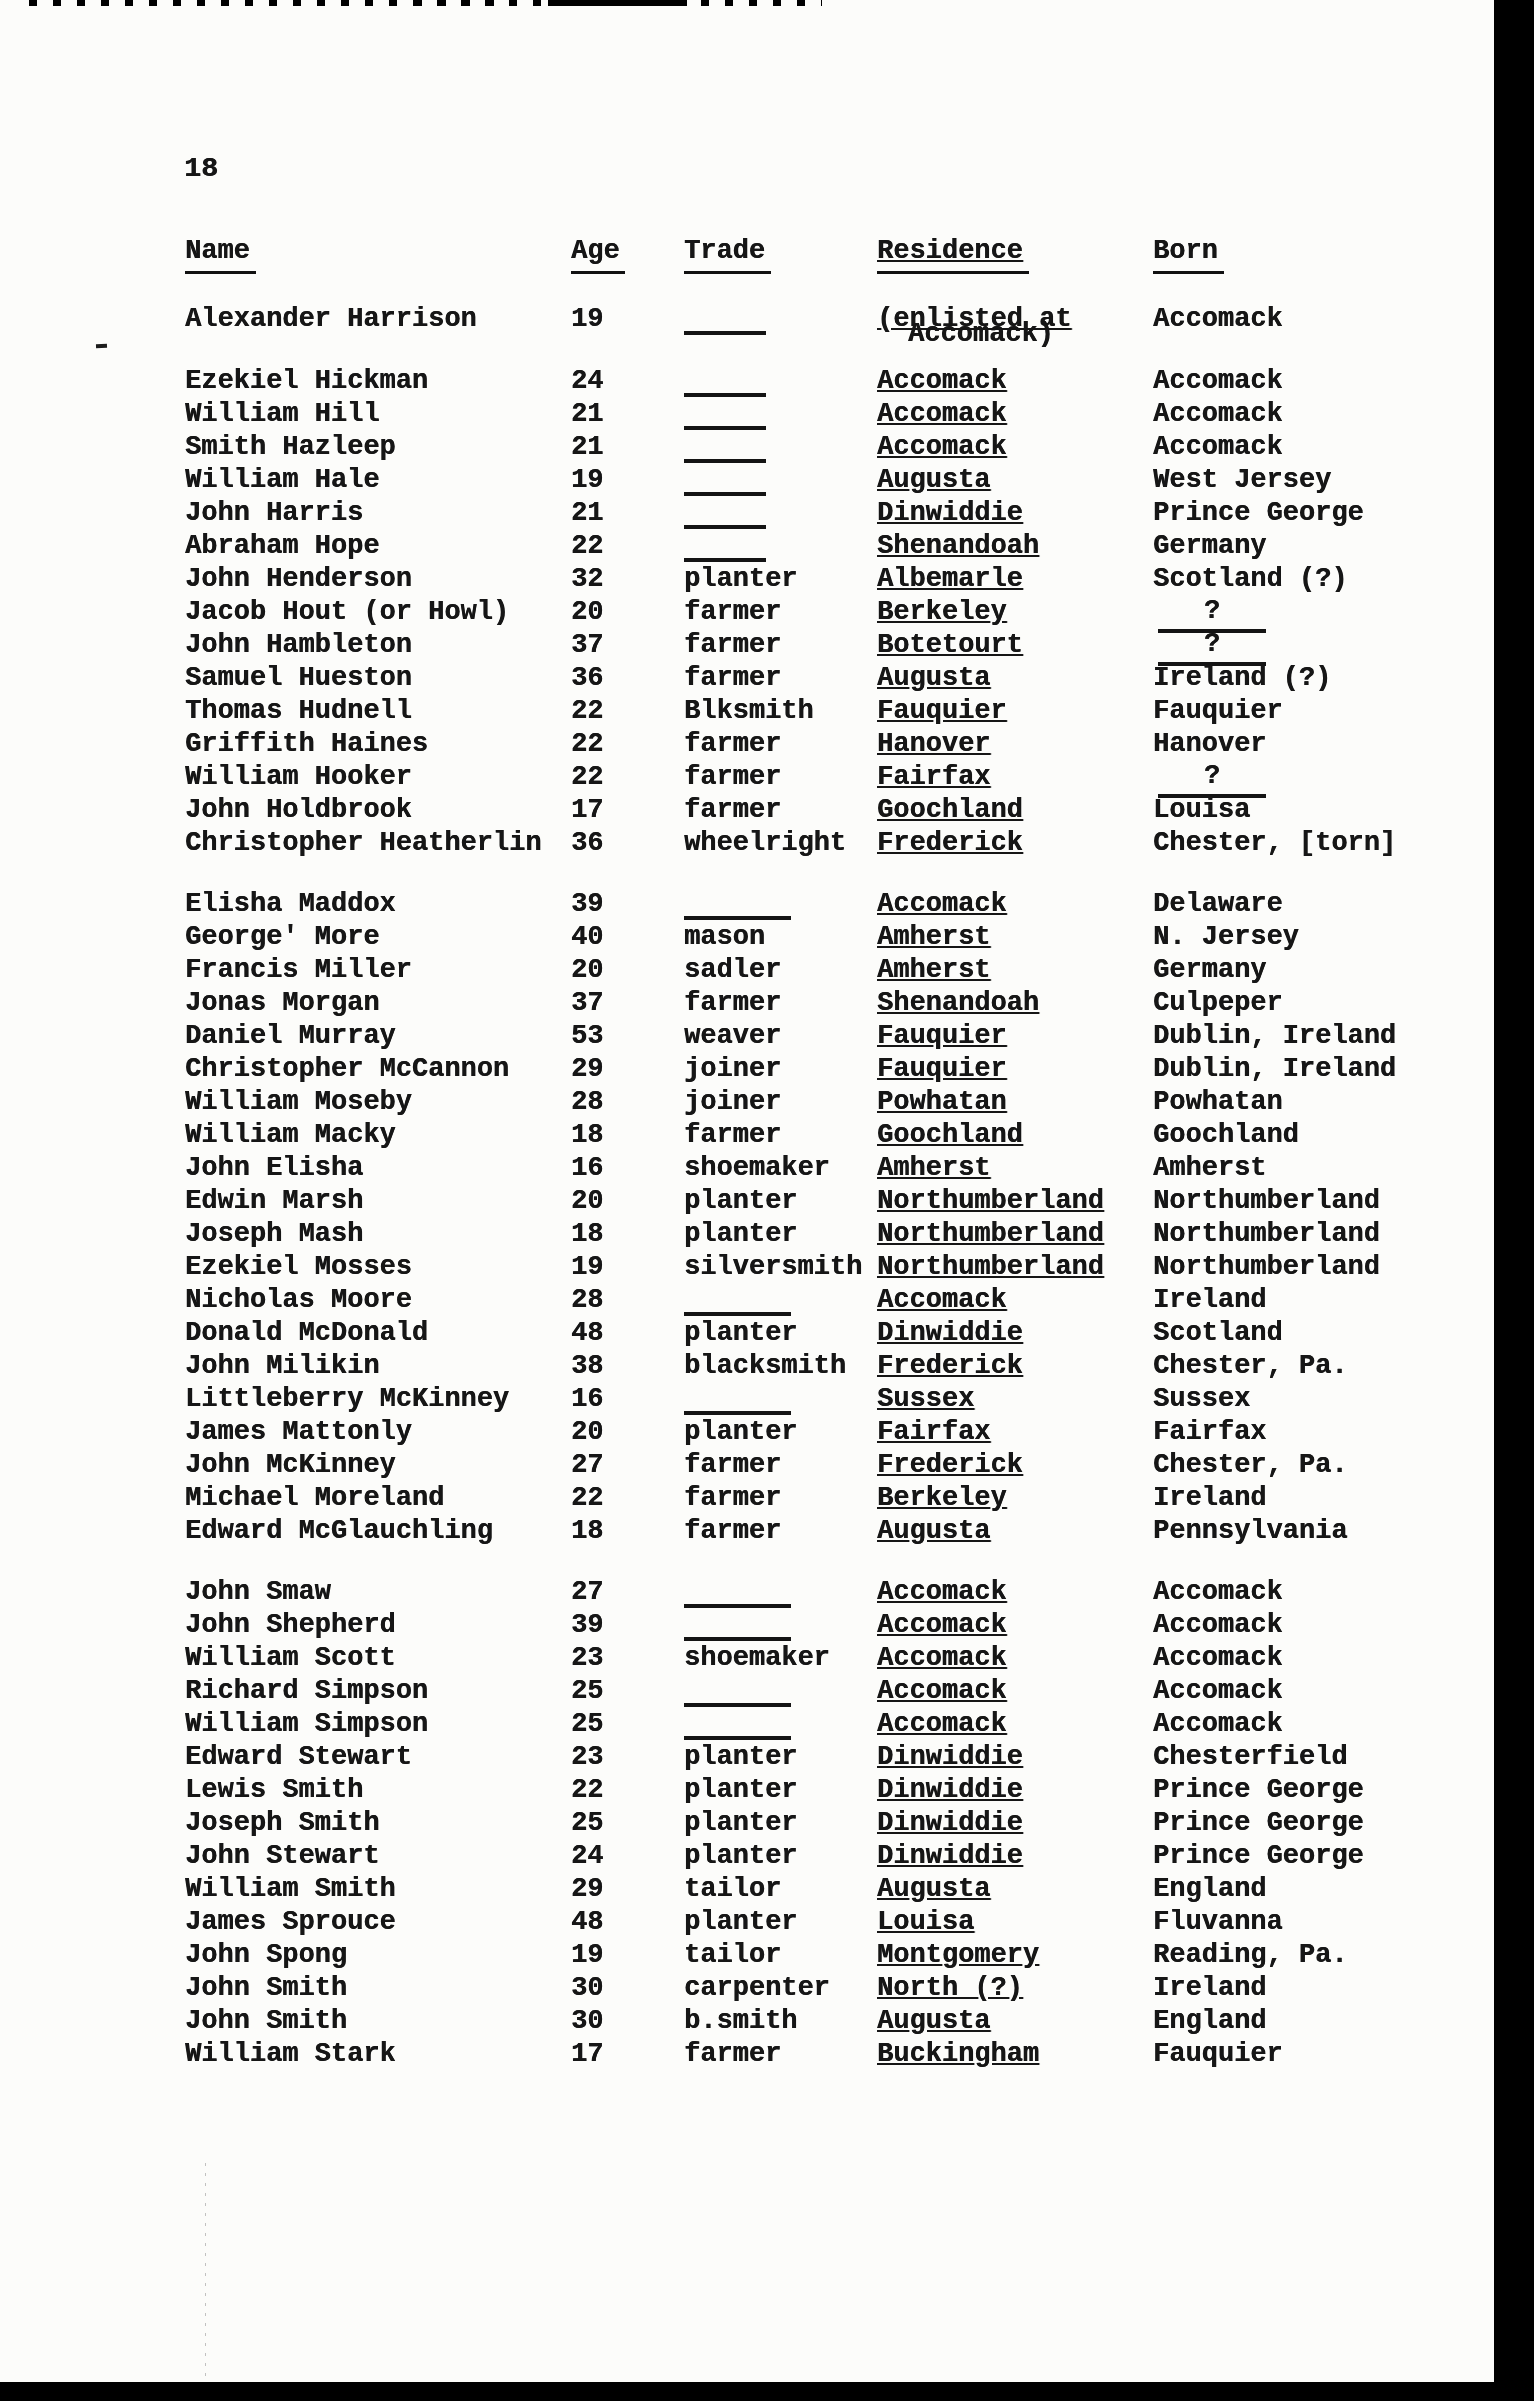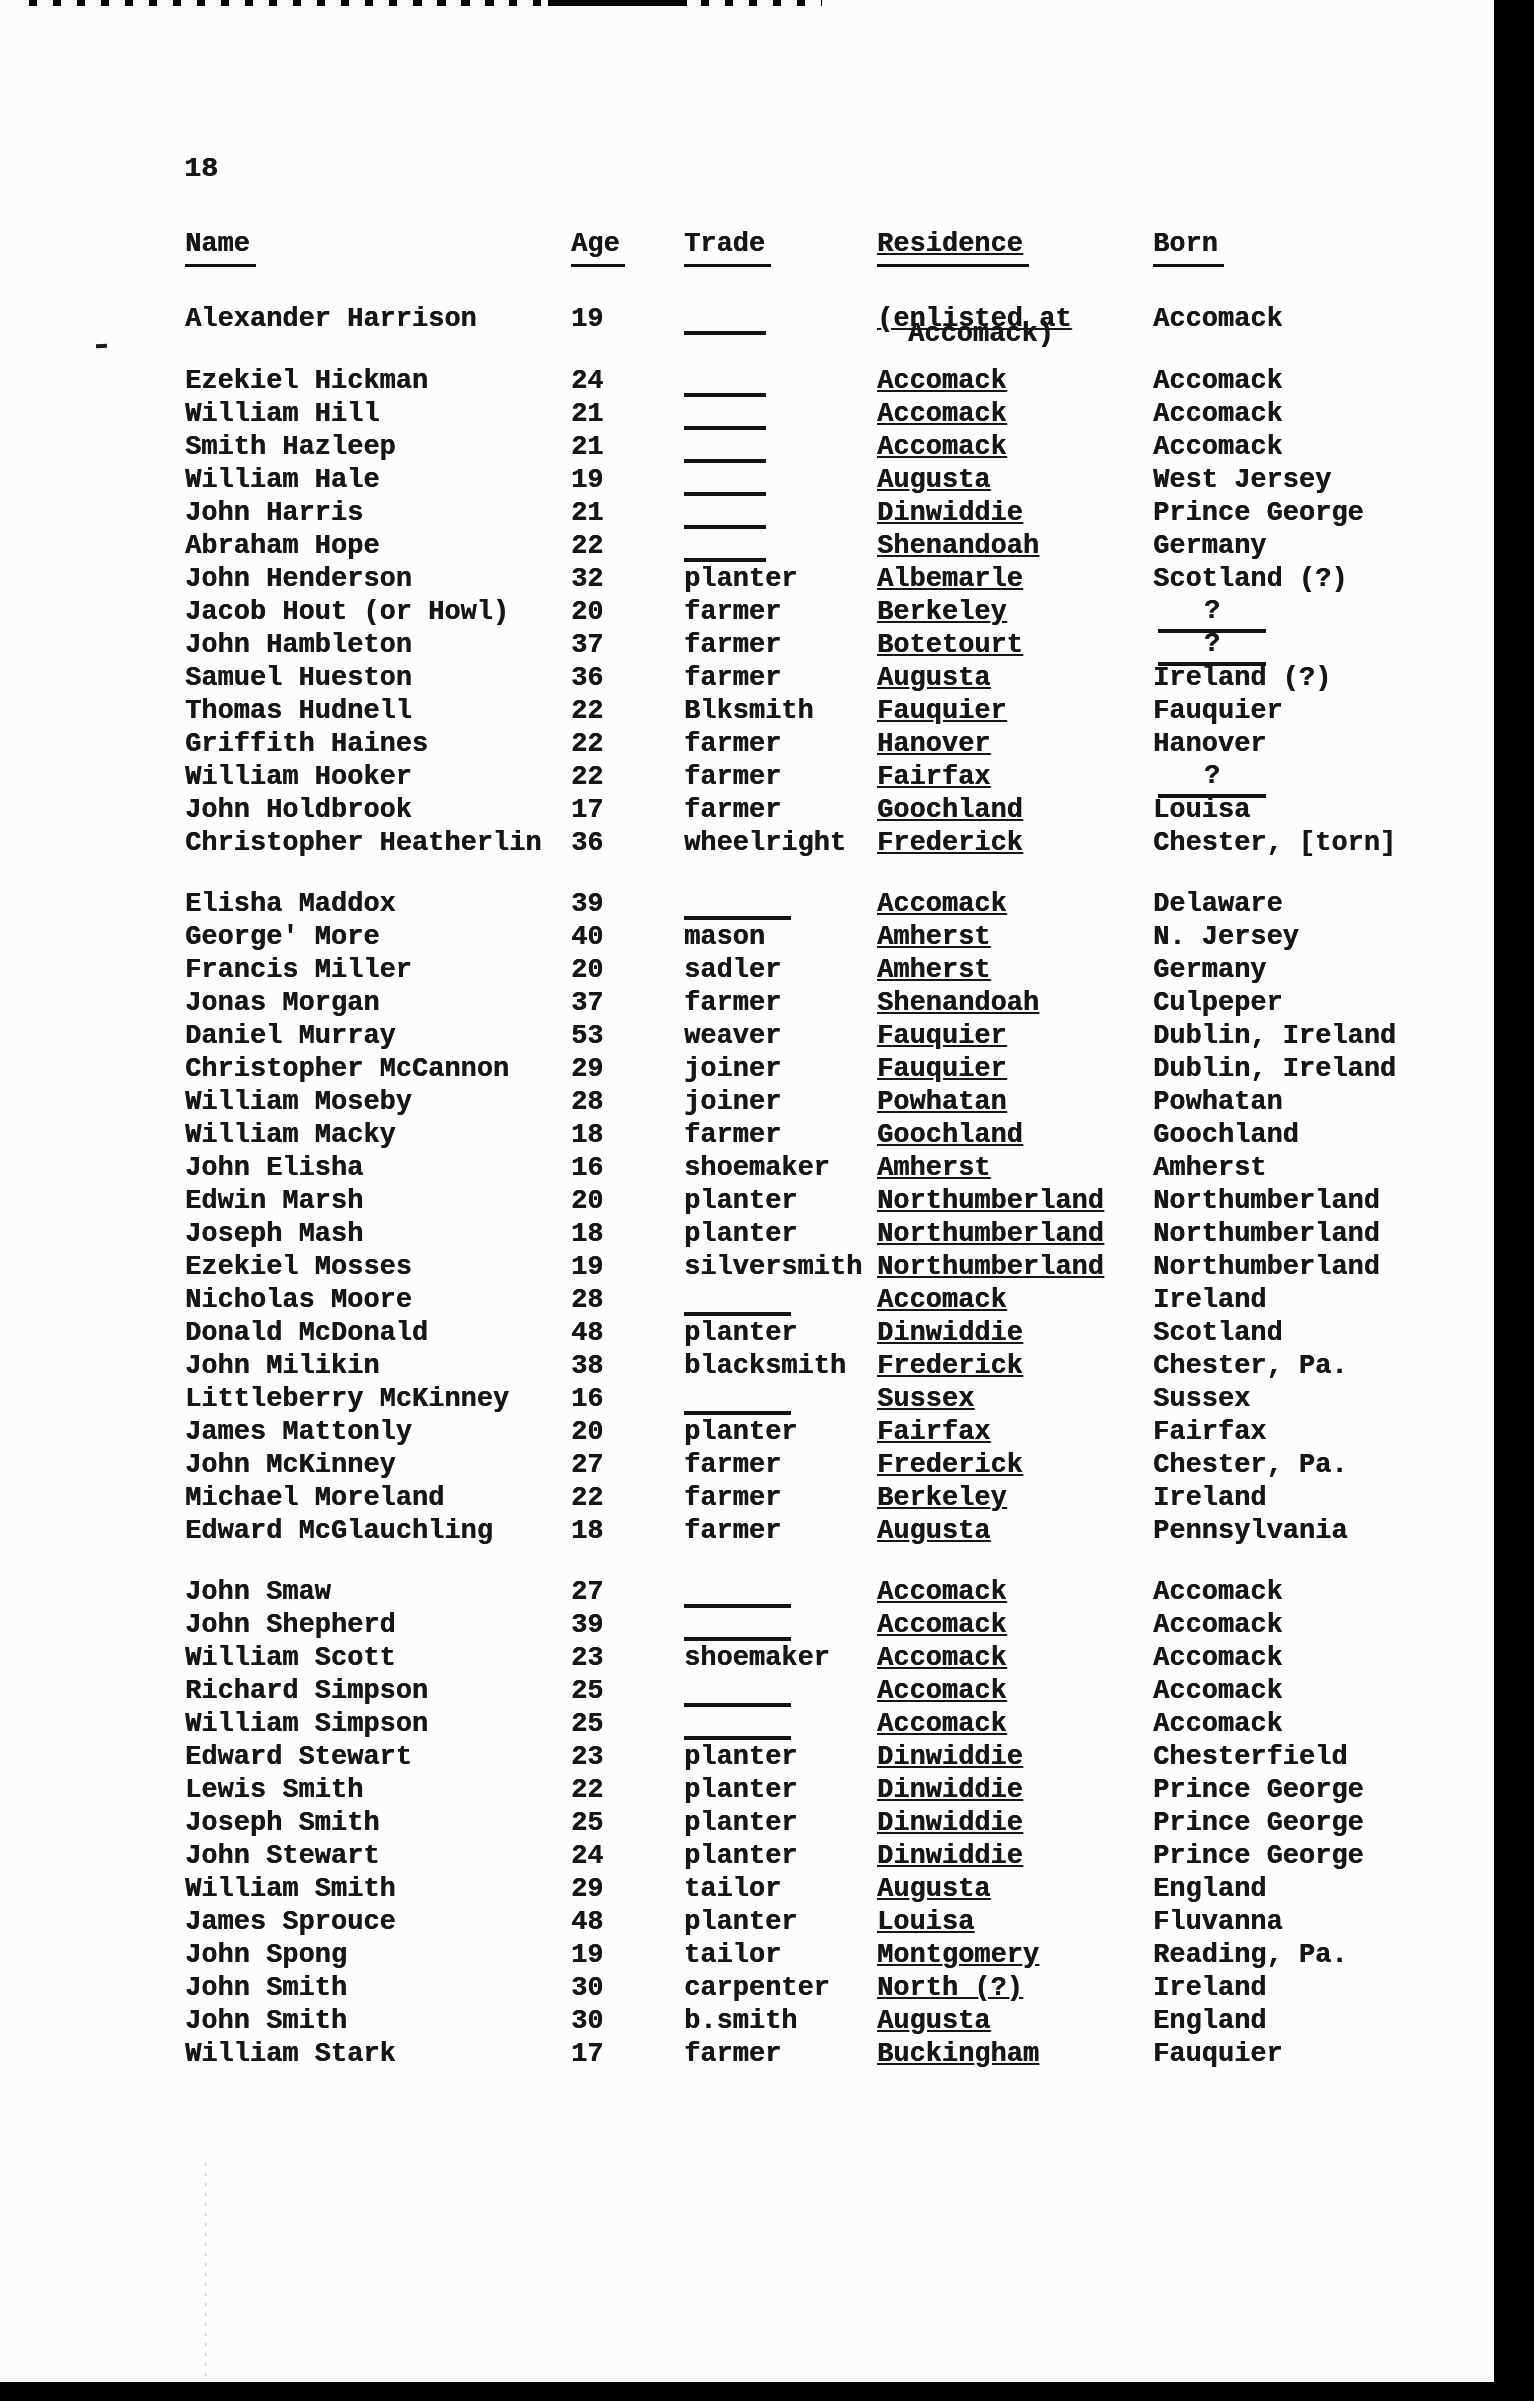--- a/index.html
+++ b/index.html
@@ -19,21 +19,21 @@
   .top-dashes{position:absolute;left:28.5px;top:0;width:793px;height:6.4px;
     background:repeating-linear-gradient(90deg,#000 0 8.5px,transparent 8.5px 24px);}
   .top-dashes .solid{position:absolute;left:519px;top:0;width:139px;height:5.7px;background:#000;}
   .margin-dash{position:absolute;left:96px;top:344px;width:10.7px;height:4.3px;background:#1c1c1c;transform:rotate(-2deg);}
   .faint-vline{position:absolute;left:205px;top:2163px;width:1.4px;height:213px;opacity:.35;
     background:repeating-linear-gradient(180deg,#555 0 2.8px,transparent 2.8px 10px);}
   
   .page-number{position:absolute;left:184px;top:152px;font-size:28.5px;}
   
   .header-row{position:absolute;left:0;top:229px;height:43px;width:100%;}
-  .header-row .cell{border-bottom:3.6px solid #111;padding-bottom:4.3px;padding-right:5.7px;}
+  .header-row .cell{border-bottom:3.6px solid #111;padding-bottom:4.3px;padding-right:5.7px;margin-top:7px;}
   
   .cell{position:absolute;top:0;font-size:27px;line-height:31px;white-space:pre;}
   .col-name{left:185px;}
   .col-age{left:571px;font-family:Liberation Mono, monospace;}
   .col-trade{left:684px;}
   .col-residence{left:877px;text-decoration:underline;}
   .col-born{left:1153px;}
   .section{position:absolute;left:0;width:100%;}
   .s1{top:304px;}
   .s2{top:889px;text-align:center;}

